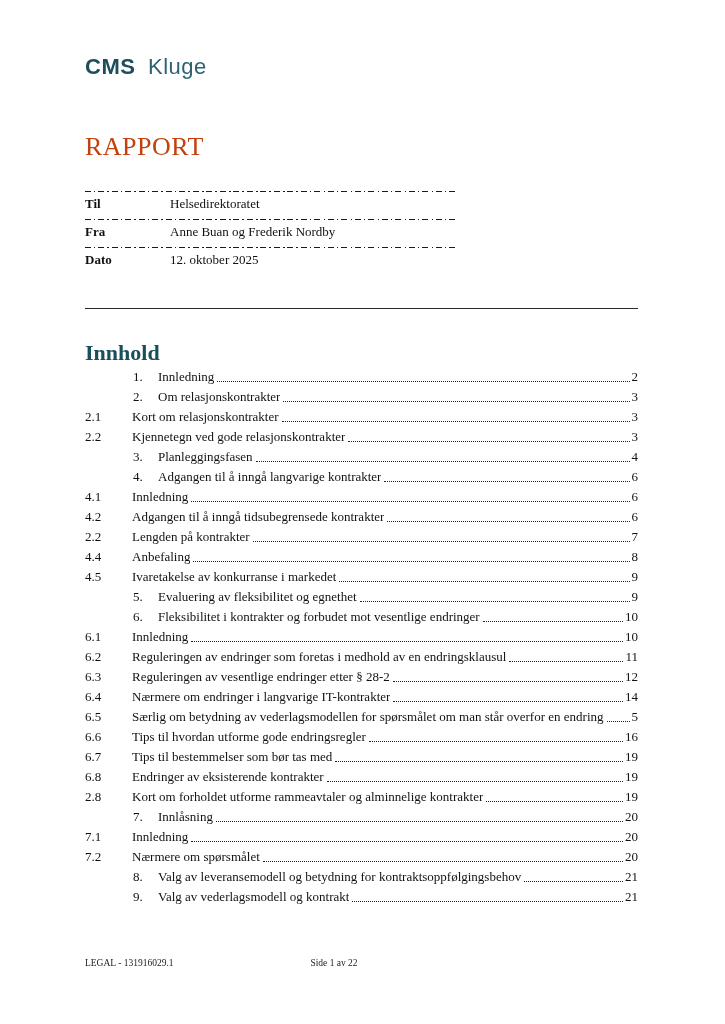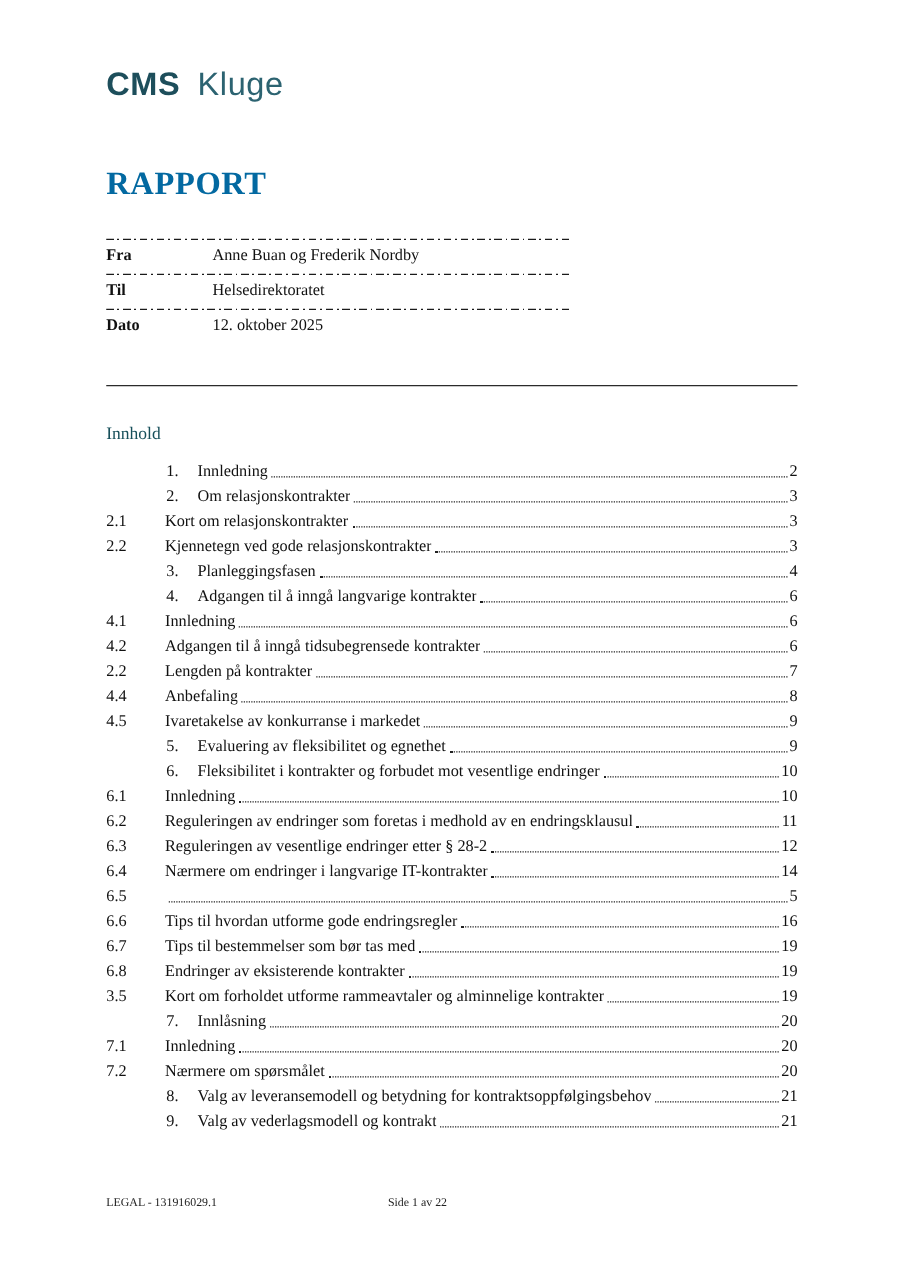--- a/index.html
+++ b/index.html
@@ -11,31 +11,31 @@
     width: 725px; height: 1024px;
     background: #ffffff;
     font-family: "Liberation Serif", serif;
     color: #111111;
   }
 
   
   .logo {
     position: absolute; left: 85px; top: 50px;
     font-family: "Liberation Sans", sans-serif;
-    font-size: 26px; line-height: 34px;
+    font-size: 22px; line-height: 34px;
     white-space: nowrap;
     letter-spacing: 0.5px;
   }
   .logo-cms  { font-weight: 800; color: #1d4e5b; }
   .logo-kluge{ font-weight: 300; color: #2c6371; margin-left: 6px; }
 
   
   .report-title {
     position: absolute; left: 85px; top: 132px;
-    font-size: 26px; font-weight: bold; color: #0369a1;
+    font-size: 26px; font-weight: normal; color: #c2410c;
     letter-spacing: 0.5px;
   }
 
   
   .meta-table { position: absolute; left: 85px; top: 191px; width: 372px; }
   .meta-row { position: relative; height: 27.9px; padding-top: 5px; font-size: 13px; }
   .meta-row::before {
     content: ""; position: absolute; top: 0; left: 0; right: 0; height: 1px;
     background-image: repeating-linear-gradient(90deg,
       #1a1a1a 0px, #1a1a1a 6px,
@@ -48,21 +48,21 @@
 
   
   .divider {
     position: absolute; left: 85px; top: 308px; width: 553px; height: 1px;
     background: #2b2b2b;
   }
 
   
   .toc-heading {
     position: absolute; left: 85px; top: 340px;
-    font-size: 14px; font-weight: normal; color: #174f5a;
+    font-size: 22px; font-weight: bold; color: #174f5a;
   }
   .toc { position: absolute; left: 85px; top: 365px; width: 553px; }
   .toc-entry {
     display: flex; align-items: flex-end;
     height: 20px; font-size: 13px; line-height: 17px;
     color: #111111;
   }
   .toc-entry.l1 { padding-left: 48px; }
   .toc-entry.l1 .toc-num { width: 25px; flex: none; }
   .toc-entry.l2 .toc-num { width: 47px; flex: none; }
@@ -88,22 +88,22 @@
 <div class="page">
 
   <div class="logo">
     <span class="logo-cms">CMS</span>
     <span class="logo-kluge">Kluge</span>
   </div>
 
   <h1 class="report-title">RAPPORT</h1>
 
   <div class="meta-table">
+      <div class="meta-row"><span class="meta-label">Til</span><span class="meta-value">Helsedirektoratet</span></div>
       <div class="meta-row"><span class="meta-label">Fra</span><span class="meta-value">Anne Buan og Frederik Nordby</span></div>
-      <div class="meta-row"><span class="meta-label">Til</span><span class="meta-value">Helsedirektoratet</span></div>
       <div class="meta-row"><span class="meta-label">Dato</span><span class="meta-value">12. oktober 2025</span></div>
     </div>
 
   <div class="divider"></div>
 
   <h2 class="toc-heading">Innhold</h2>
 
   <div class="toc">
       <div class="toc-entry l1">
         <span class="toc-num">1.</span>
@@ -202,20 +202,21 @@
         <span class="toc-page">12</span>
       </div>
       <div class="toc-entry l2">
         <span class="toc-num">6.4</span>
         <span class="toc-title">Nærmere om endringer i langvarige IT-kontrakter</span>
         <span class="toc-leader"></span>
         <span class="toc-page">14</span>
       </div>
       <div class="toc-entry l2">
         <span class="toc-num">6.5</span>
+        <span class="toc-title">Særlig om betydning av vederlagsmodellen for spørsmålet om man står overfor en endring</span>
         <span class="toc-leader"></span>
         <span class="toc-page">5</span>
       </div>
       <div class="toc-entry l2">
         <span class="toc-num">6.6</span>
         <span class="toc-title">Tips til hvordan utforme gode endringsregler</span>
         <span class="toc-leader"></span>
         <span class="toc-page">16</span>
       </div>
       <div class="toc-entry l2">
@@ -224,21 +225,21 @@
         <span class="toc-leader"></span>
         <span class="toc-page">19</span>
       </div>
       <div class="toc-entry l2">
         <span class="toc-num">6.8</span>
         <span class="toc-title">Endringer av eksisterende kontrakter</span>
         <span class="toc-leader"></span>
         <span class="toc-page">19</span>
       </div>
       <div class="toc-entry l2">
-        <span class="toc-num">3.5</span>
+        <span class="toc-num">2.8</span>
         <span class="toc-title">Kort om forholdet utforme rammeavtaler og alminnelige kontrakter</span>
         <span class="toc-leader"></span>
         <span class="toc-page">19</span>
       </div>
       <div class="toc-entry l1">
         <span class="toc-num">7.</span>
         <span class="toc-title">Innlåsning</span>
         <span class="toc-leader"></span>
         <span class="toc-page">20</span>
       </div>

